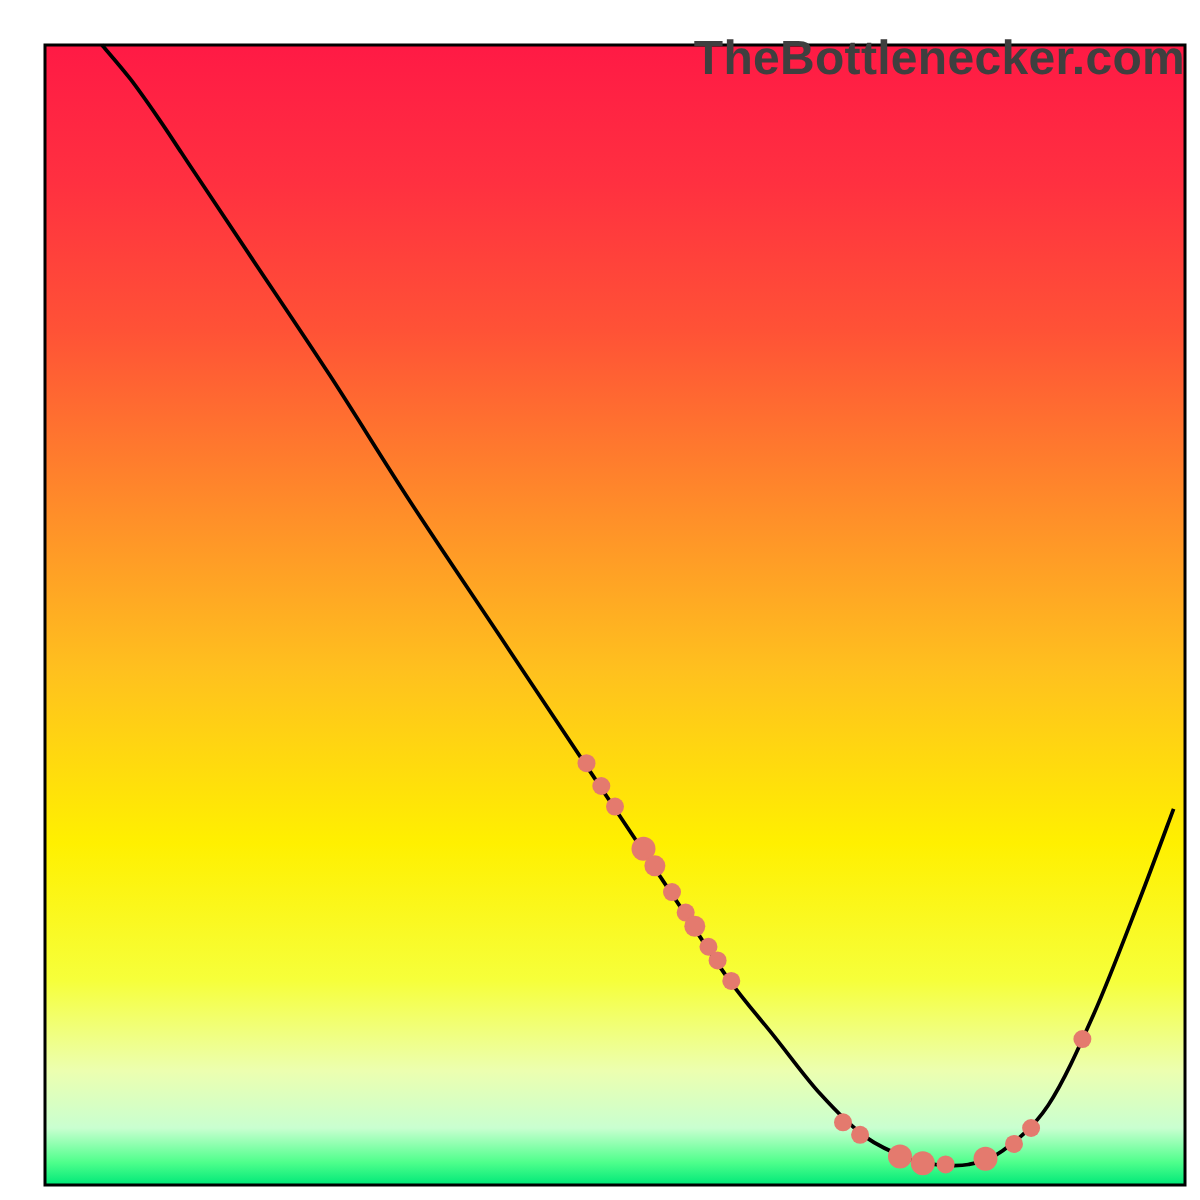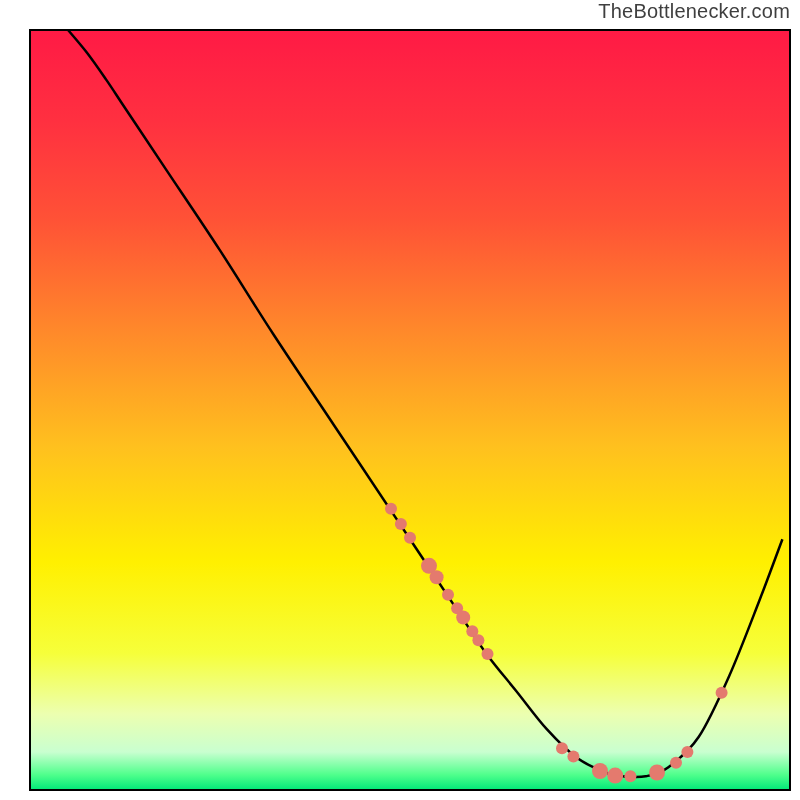--- a/index.html
+++ b/index.html
@@ -1,18 +1,18 @@
 <!DOCTYPE html>
 <html><head>
 <meta charset="utf-8">
 <style>
   html,body{margin:0;padding:0;width:800px;height:800px;overflow:hidden;font-family:Arial,Helvetica,sans-serif;}
   .canvas-wrap{position:relative;width:800px;height:800px;}
   svg{display:block;}
-  .watermark{position:absolute;top:0;right:10px;color:#3f3f3f;font-size:20px;font-weight:400;letter-spacing:0.2px;}
+  .watermark{position:absolute;top:20px;right:10px;color:#3f3f3f;font-size:32px;font-weight:700;letter-spacing:0.2px;}
 </style>
 </head>
 <body>
 
 <div class="canvas-wrap">
   <svg id="chart-svg" width="800" height="800" viewBox="0 0 800 800">
     <defs>
       <linearGradient id="bg-grad" x1="0" y1="0" x2="0" y2="1">
           <stop offset="0%" stop-color="#ff1a45"></stop>
           <stop offset="12%" stop-color="#ff3040"></stop>

